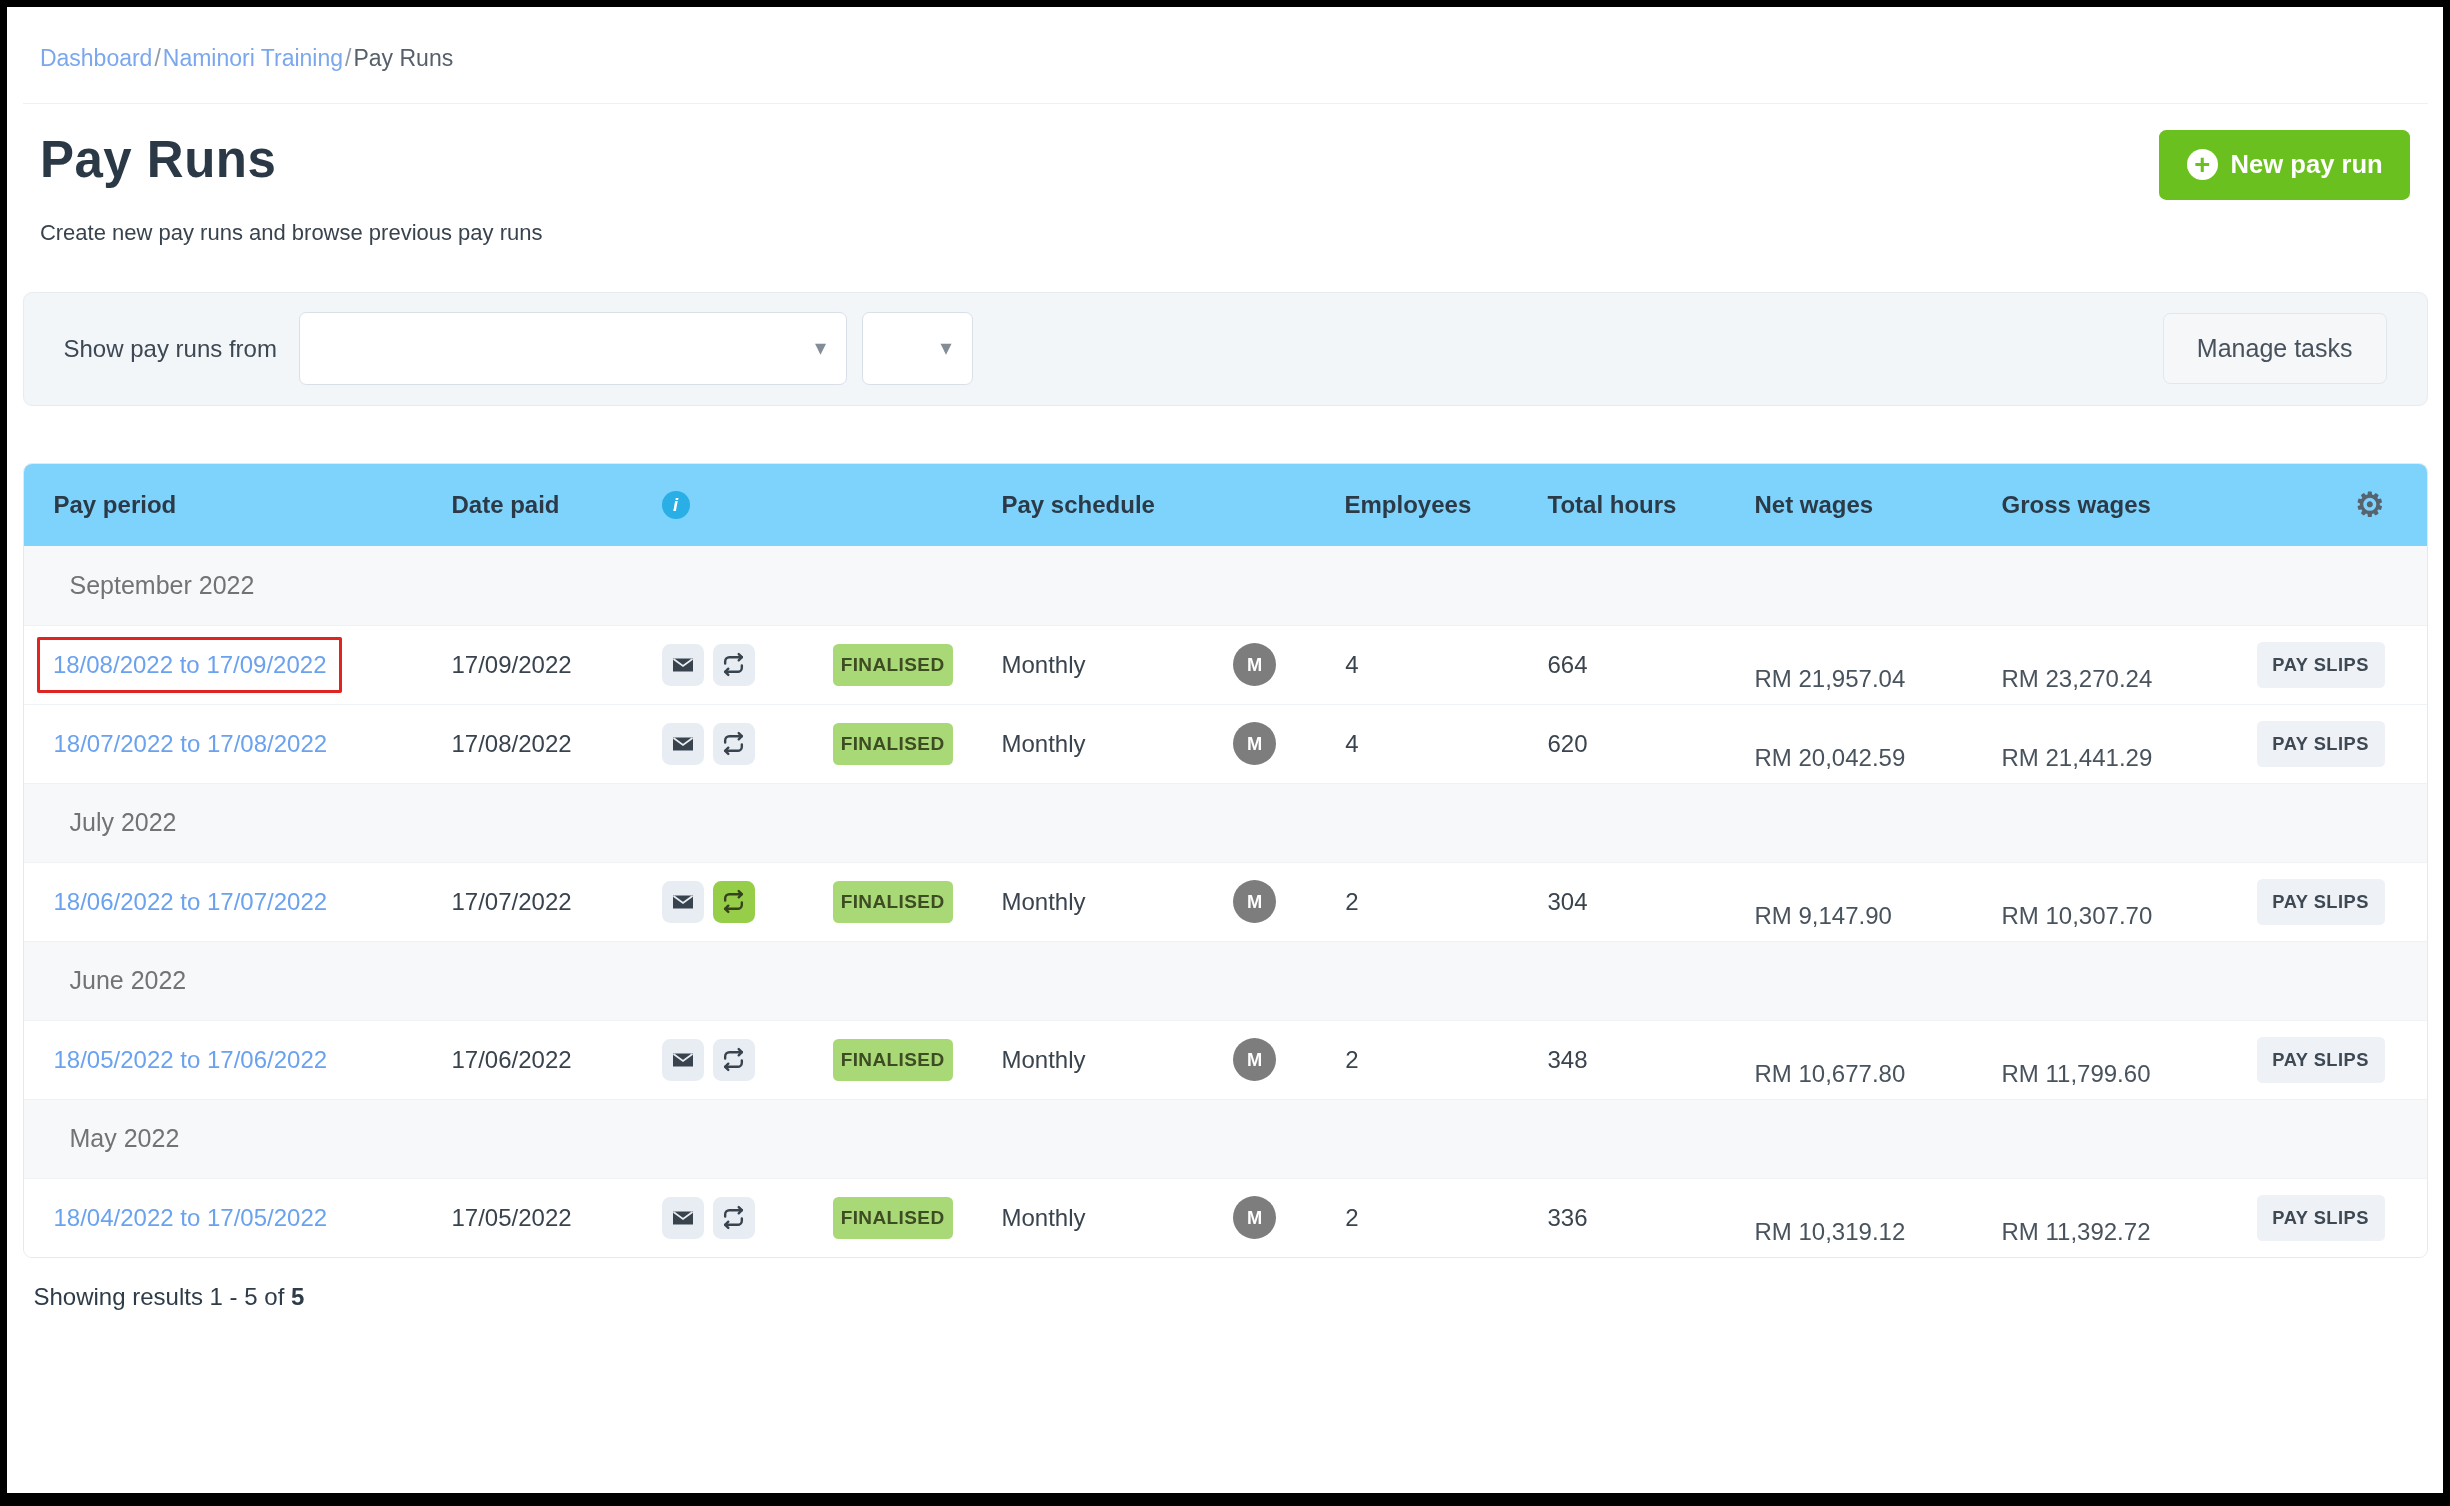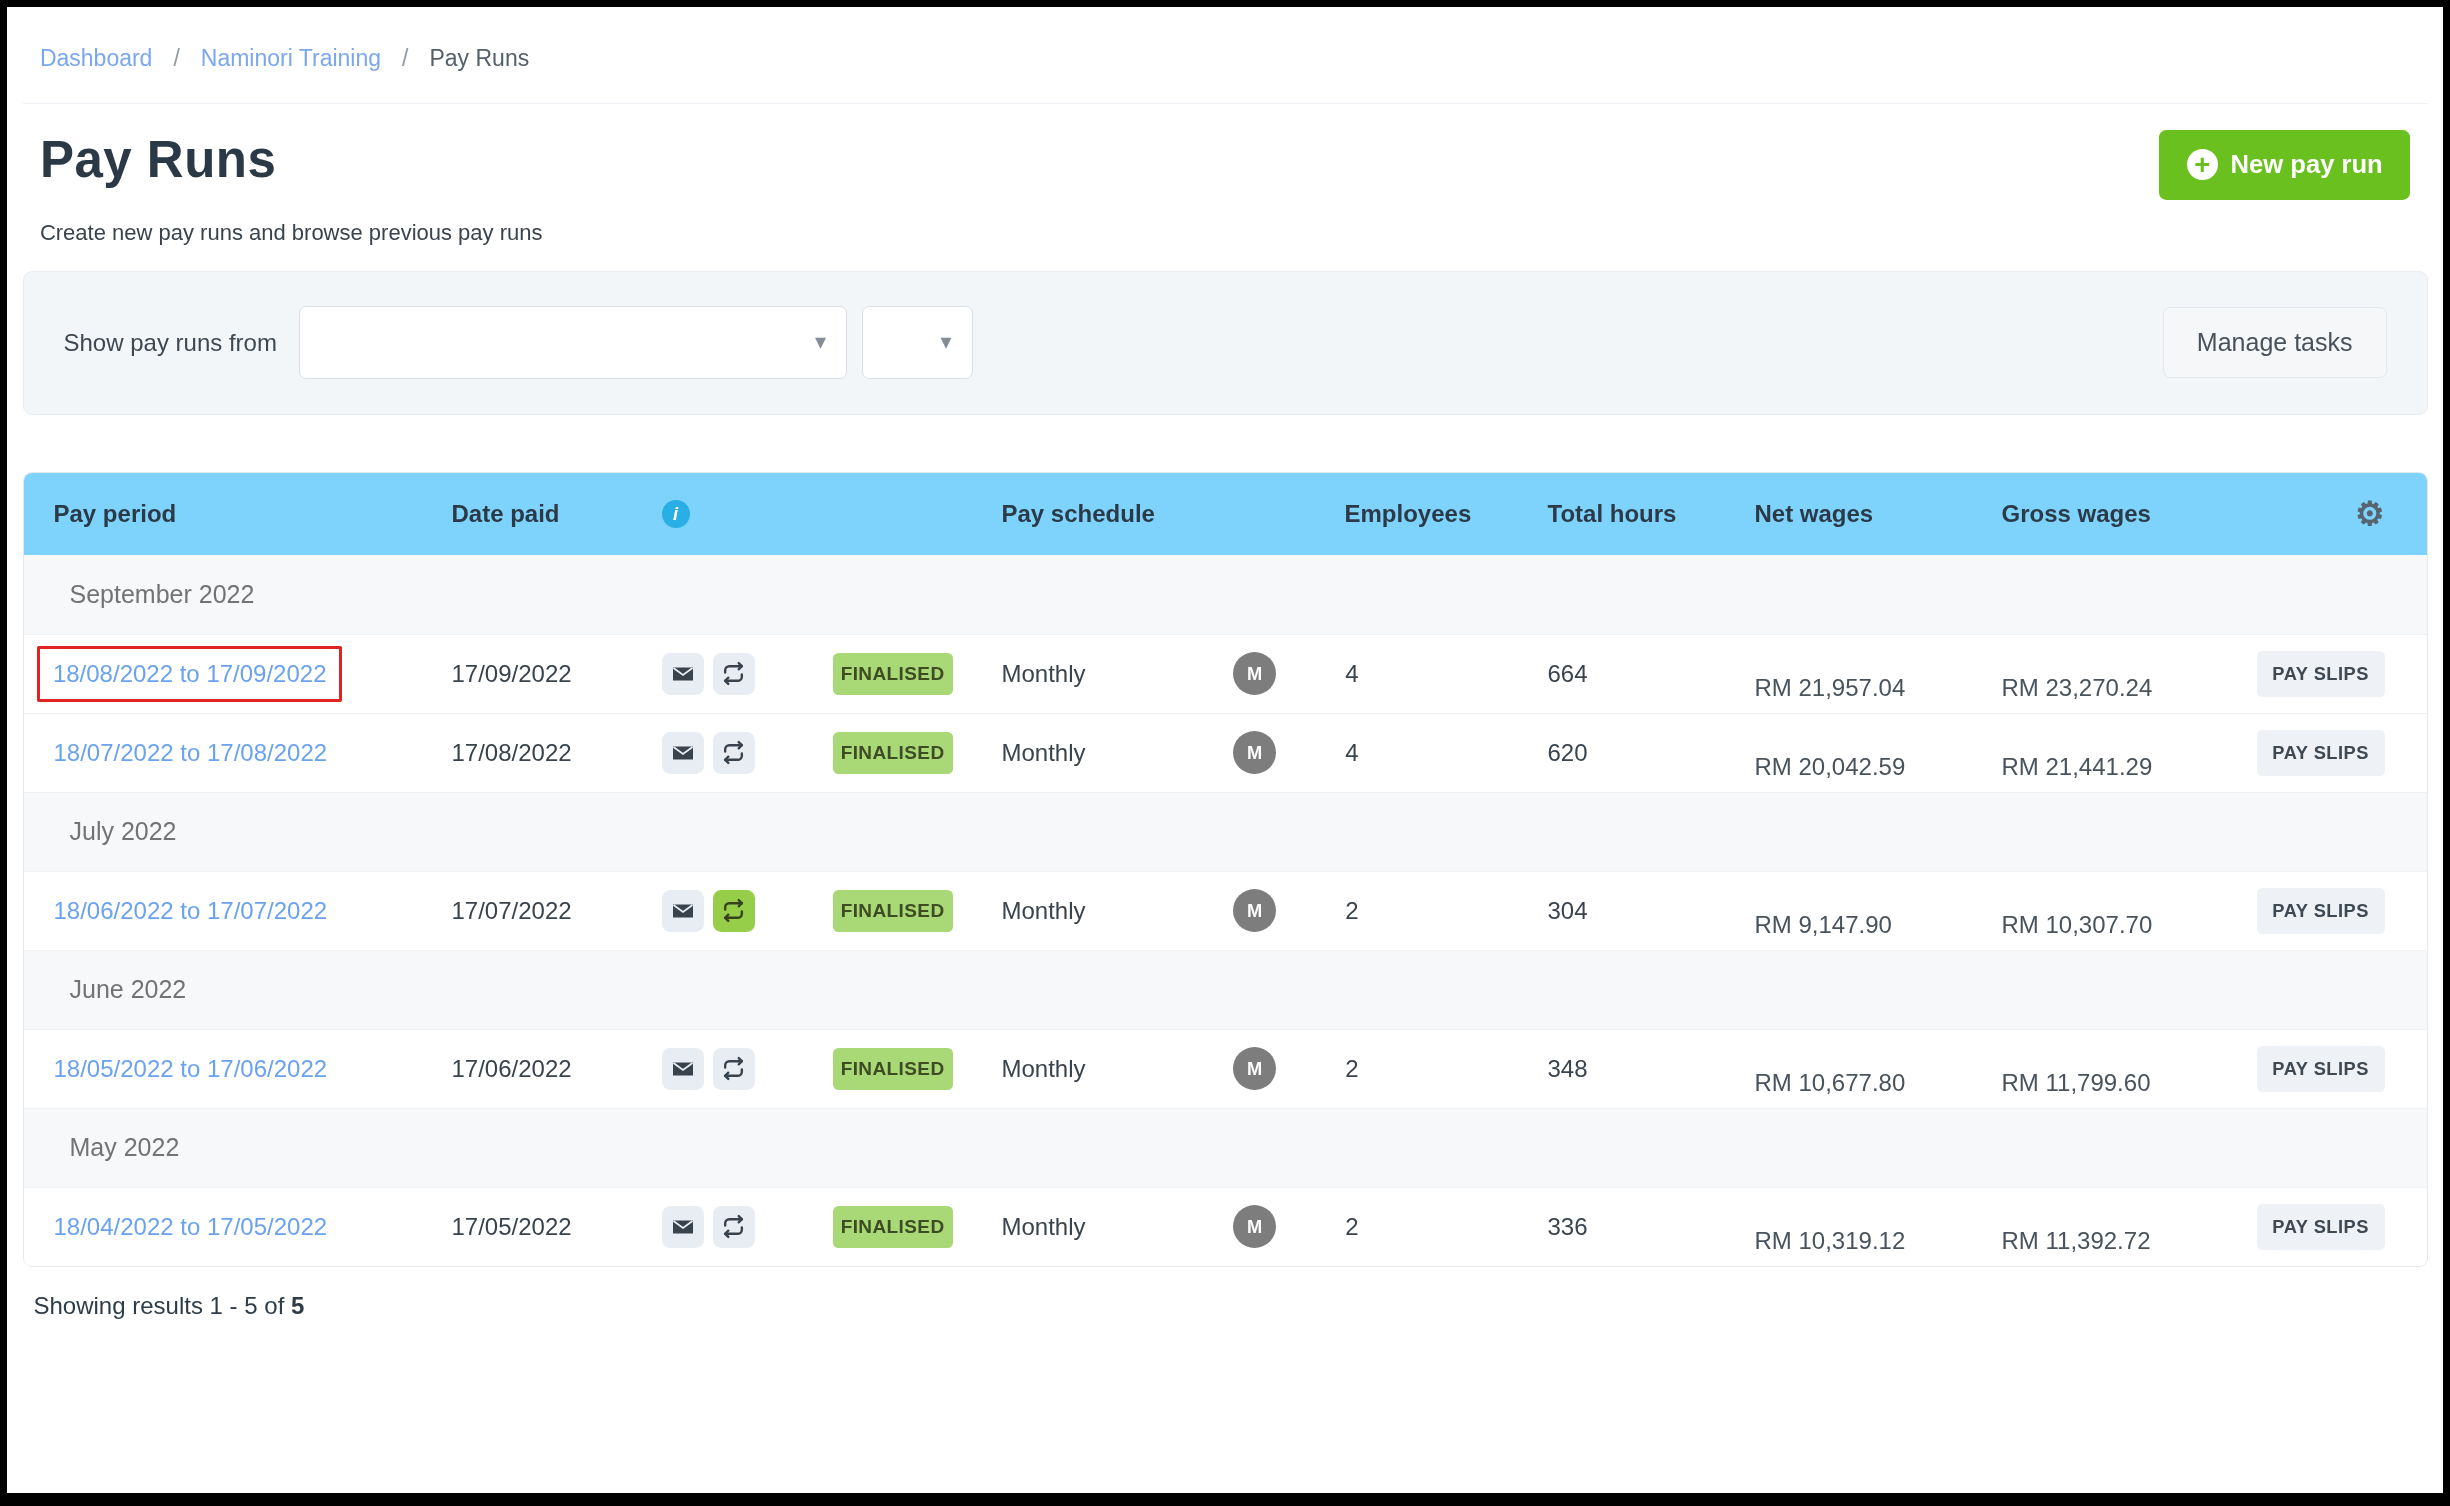--- a/index.html
+++ b/index.html
@@ -10,21 +10,21 @@
     position: relative;
     width: 2450px; height: 1507px;
     background: #ffffff;
     border: 7.3px solid #000;
     border-bottom-width: 12.8px;
     overflow: hidden;
   }
   .content { padding: 0 15.5px; }
 
   
-  .breadcrumb { padding: 38px 0 0 17.4px; font-size: 23px; color:#55606b; display:flex; gap:21px; align-items:center;}
+  .breadcrumb { padding: 38px 0 0 17.4px; font-size: 23px; color:#55606b; display:flex; gap:2px; align-items:center;}
   .breadcrumb .crumb-link { color:#7aa7ee; text-decoration:none; cursor:pointer; }
   .breadcrumb .sep { color:#8f9aa5; }
   .top-divider { margin-top: 31px; border-bottom: 1.8px solid #edf1f5; }
 
   
   .page-header { margin: 25.6px 17.4px 0 17.4px; display:flex; justify-content:space-between; align-items:flex-start; }
   .page-title { font-size: 51px; font-weight: 700; color:#2b3947; letter-spacing: 0.5px; }
   .subtitle { margin: 20px 0 0 17.4px; font-size: 22px; color:#39434e; }
 
   .btn-new {
@@ -36,21 +36,21 @@
   }
   .plus-circle {
     width:31px; height:31px; border-radius:50%;
     background:#ffffff; color:#6ac01e;
     display:flex; align-items:center; justify-content:center;
     font-size:27.4px; font-weight:700; line-height:1;
   }
 
   
   .filter-bar {
-    margin-top: 25px; height: 144px;
+    margin-top: 46px; height: 114px;
     background:#f3f6f9; border:1.8px solid #e7ecf0; border-radius:9.1px;
     display:flex; align-items:center; padding: 0 40px;
   }
   .filter-label { font-size:24px; color:#3c4853; }
   .select {
     position:relative; height:73px; background:#ffffff;
     border:1.8px solid #d8dfe6; border-radius:7.3px; cursor:pointer;
   }
   .select-primary { width:548px; margin-left:22px; }
   .select-secondary { width:111px; margin-left:14.6px; }

